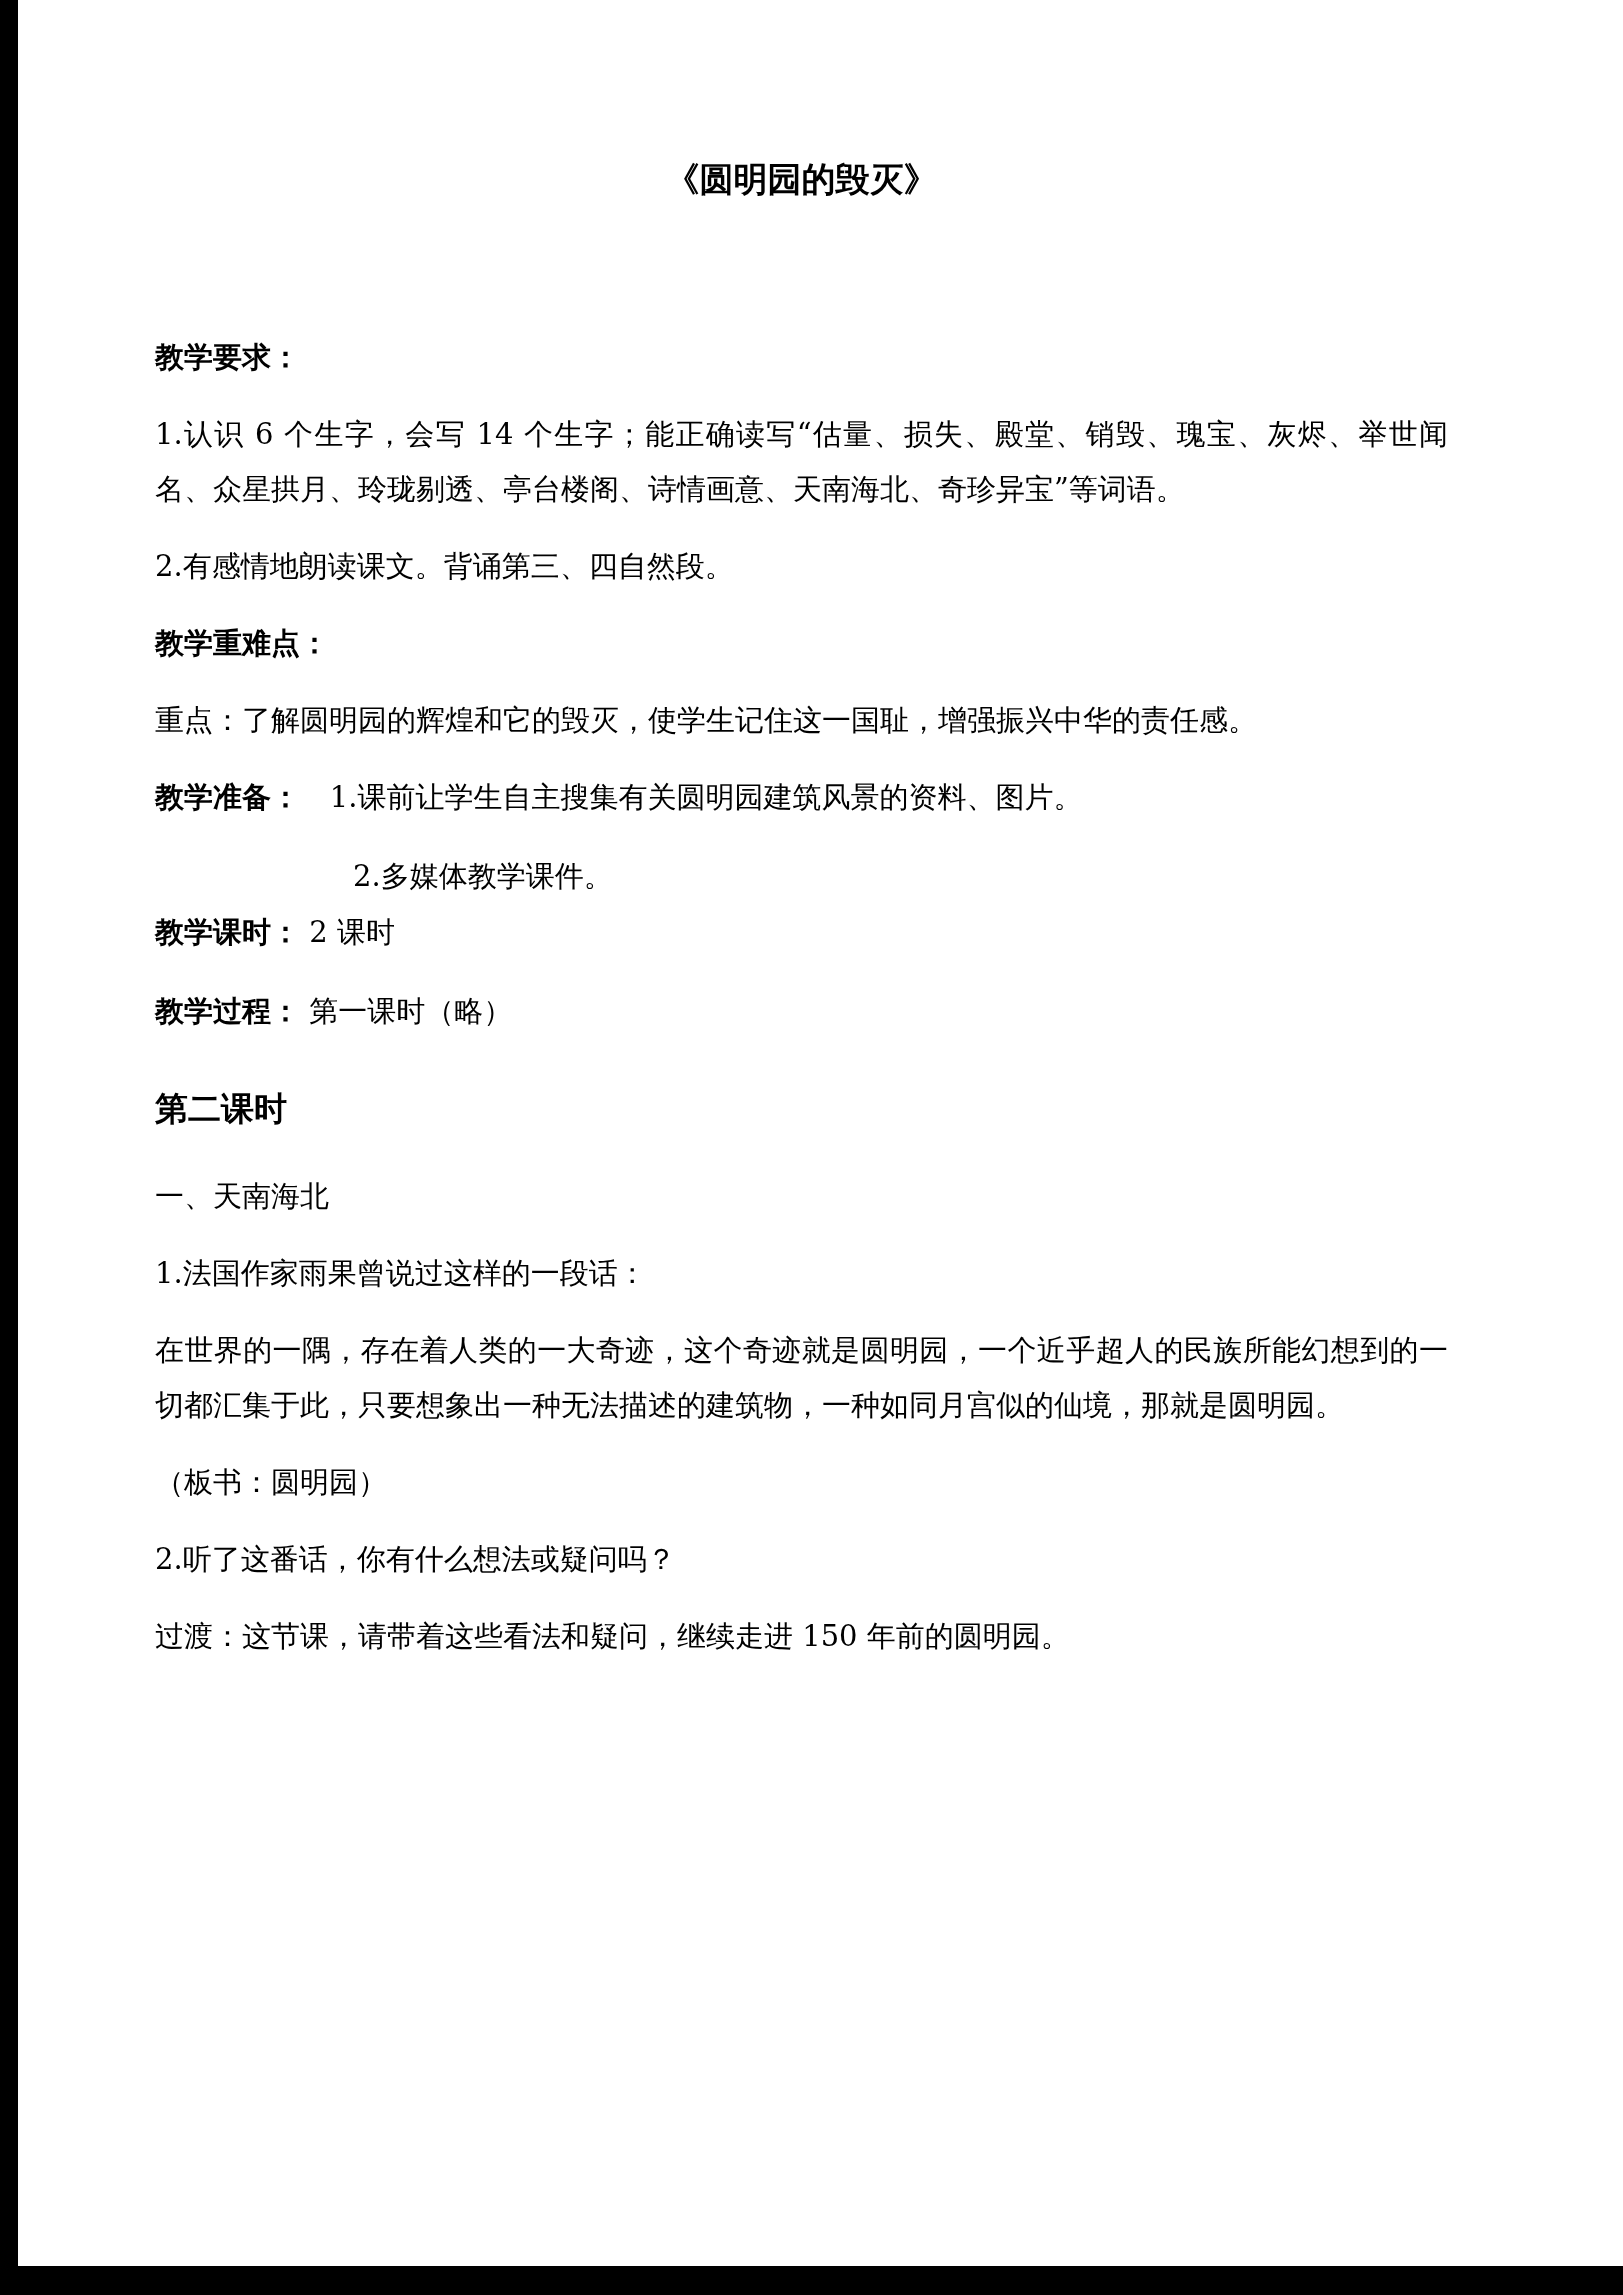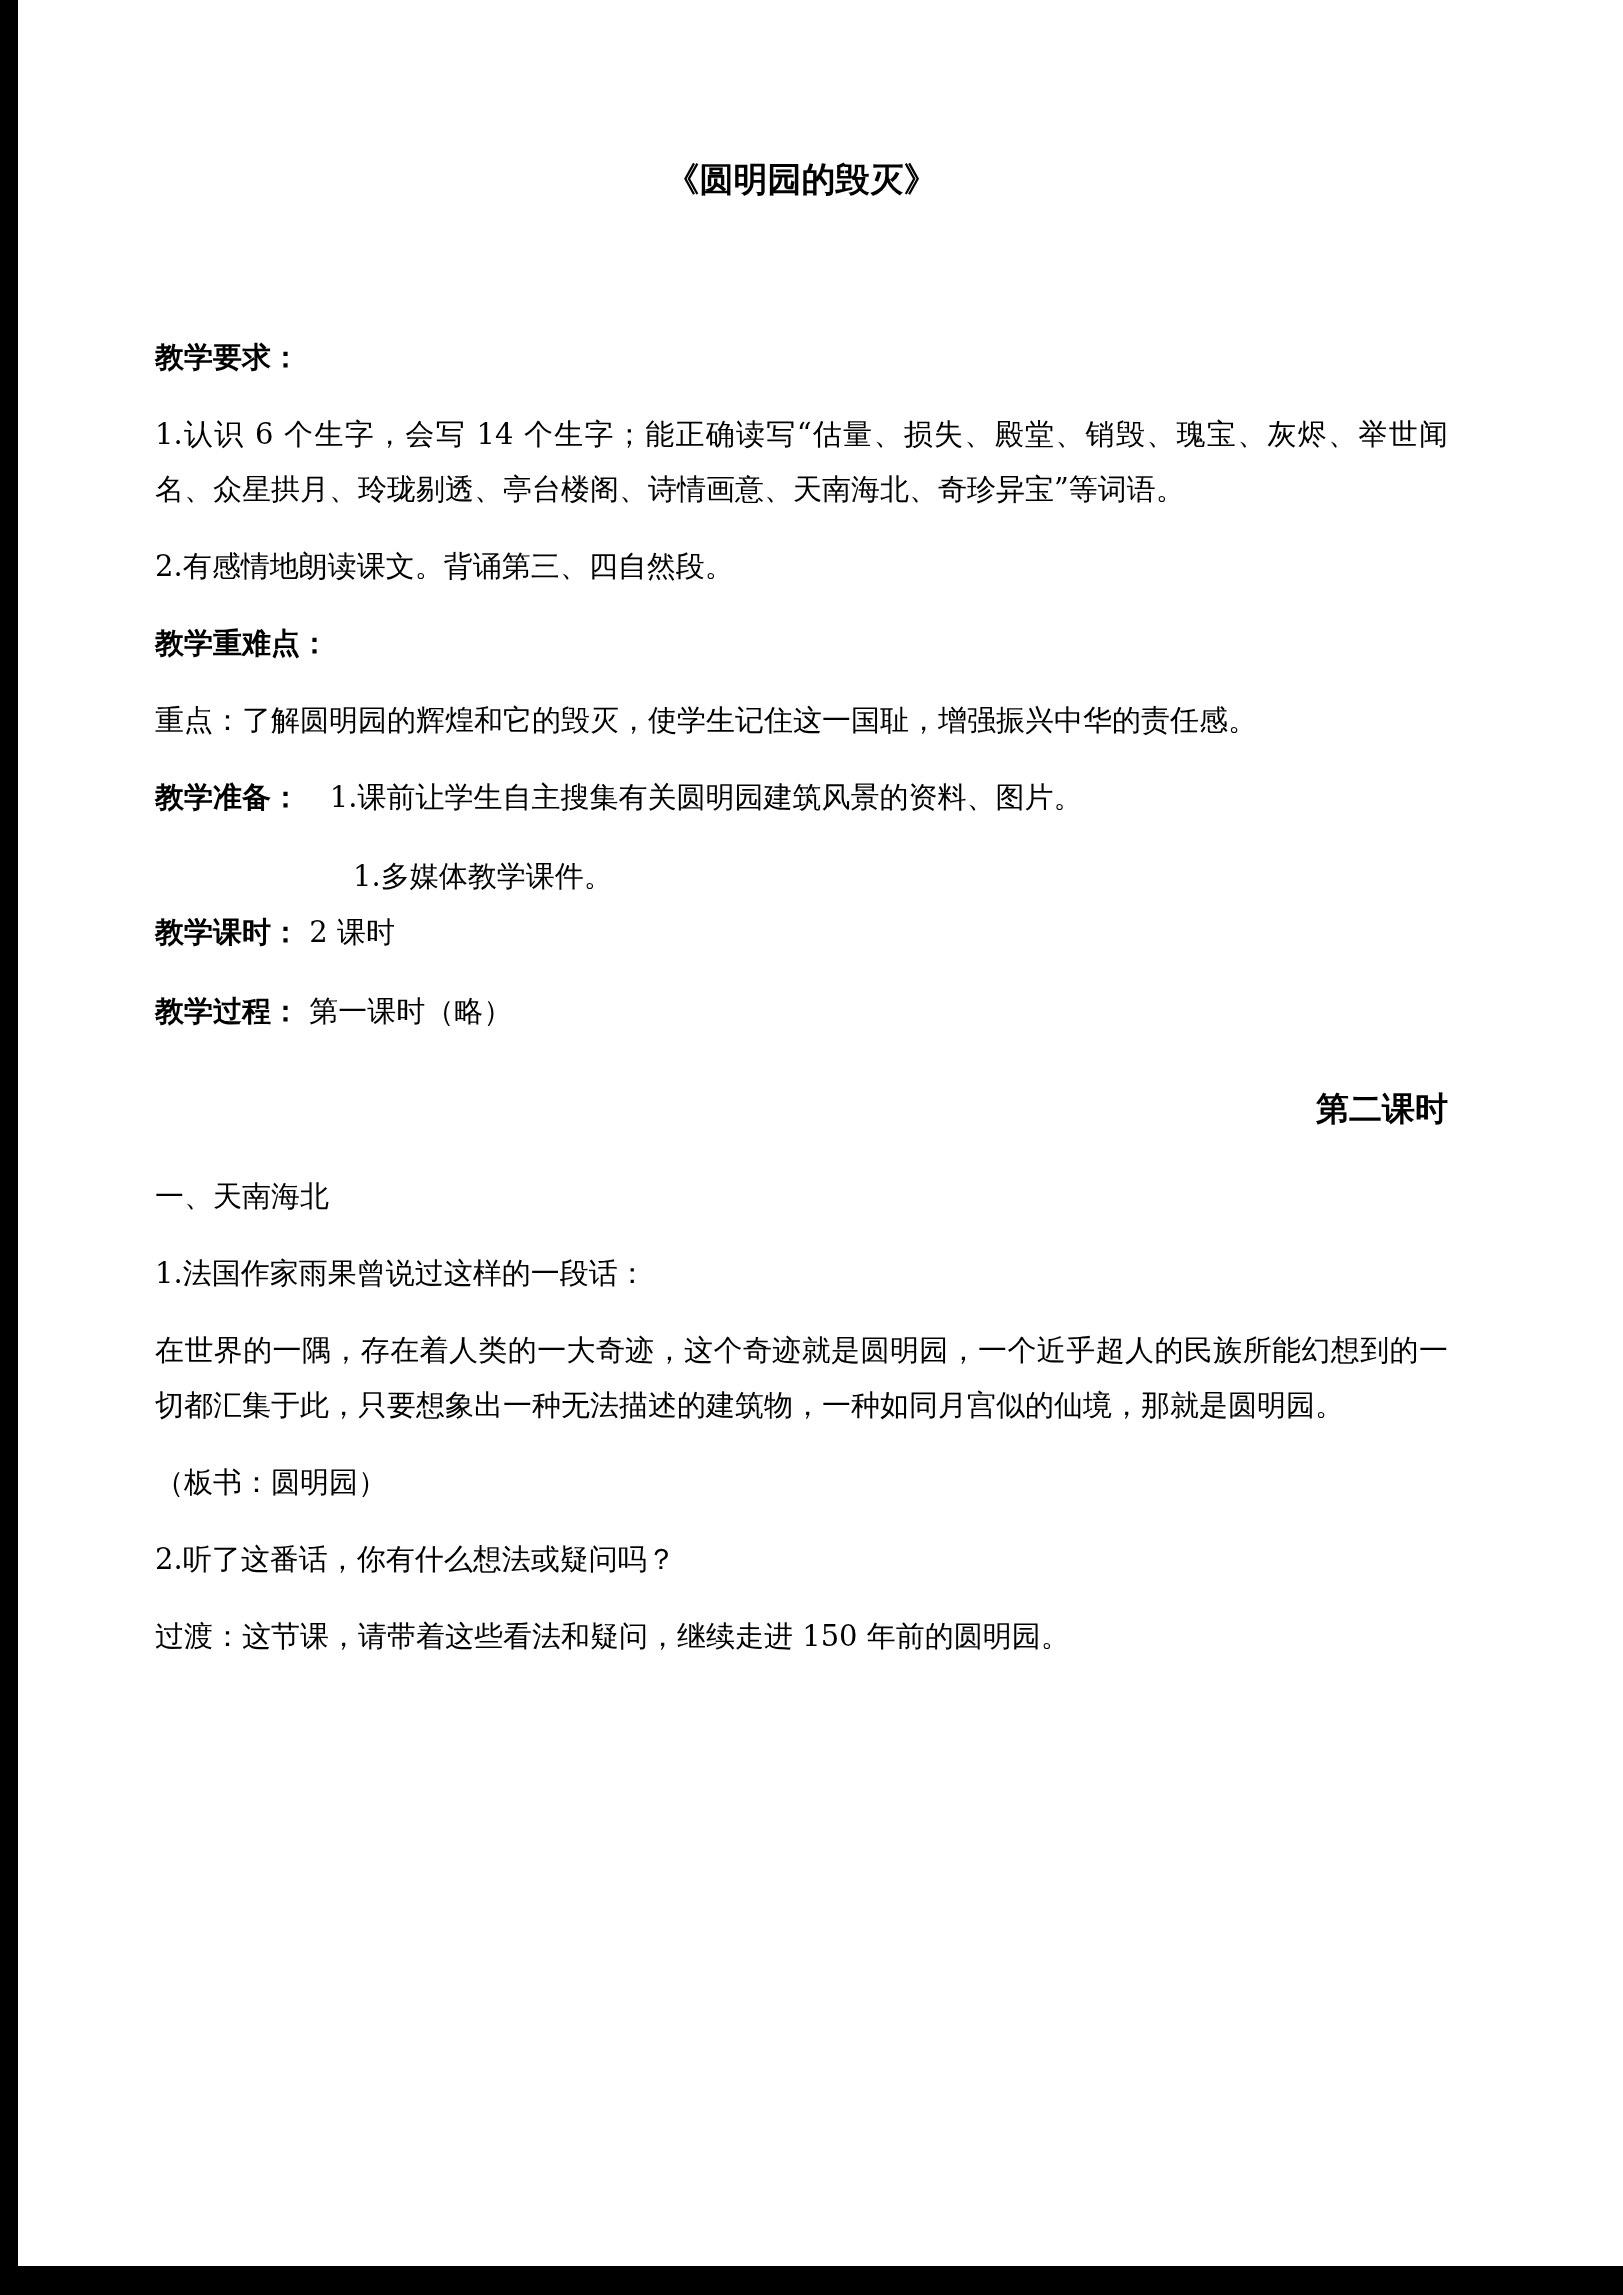--- a/index.html
+++ b/index.html
@@ -40,21 +40,21 @@
   .para {
     font-size: 29px;
     line-height: 55px;
     text-align: justify;
     margin: 22px 0;
   }
   .heading { font-weight: bold; }
   .label { font-weight: bold; font-family: Liberation Mono, monospace; }
   .label-gap { margin-left: 20.5px; }
   .center-heading {
-    text-align: right;
+    text-align: left;
     font-weight: bold;
     font-size: 33px;
     line-height: 55px;
     margin: 40px 0 33px 0;
   }
   .indent { padding-left: 198px; }
   .tight-bottom { margin-bottom: 1.4px; }
   .tight-top { margin-top: 1.4px; }
 </style>
 </head>
@@ -78,21 +78,21 @@
   <div class="para heading">教学重难点：</div>
 
   <div class="para">重点：了解圆明园的辉煌和它的毁灭，使学生记住这一国耻，增强振兴中华的责任感。</div>
 
 
   <div class="para">
     <span class="label">教学准备：</span>
     <span class="label-gap">1.课前让学生自主搜集有关圆明园建筑风景的资料、图片。</span>
   </div>
 
-  <div class="para indent tight-bottom">1.多媒体教学课件。</div>
+  <div class="para indent tight-bottom">2.多媒体教学课件。</div>
 
   <div class="para tight-top">
     <span class="label">教学课时：</span>
     <span>2 课时</span>
   </div>
 
   <div class="para">
     <span class="label">教学过程：</span>
     <span>第一课时（略）</span>
   </div>

